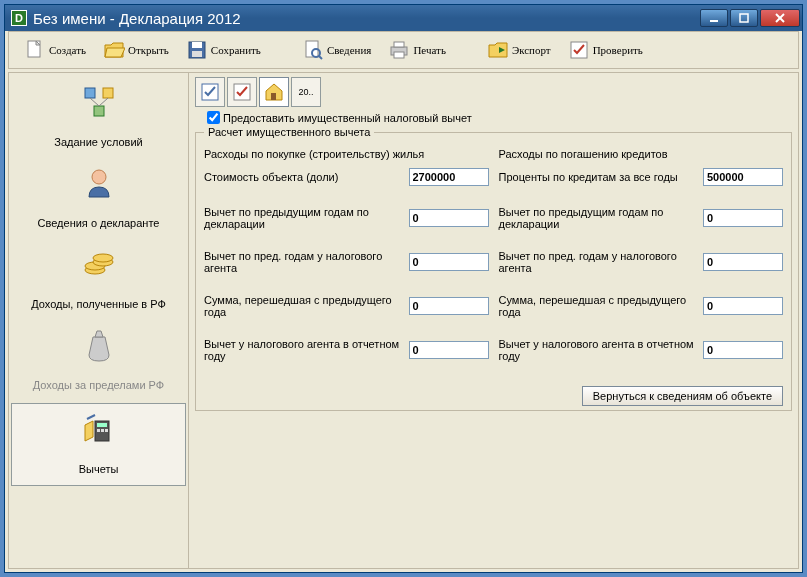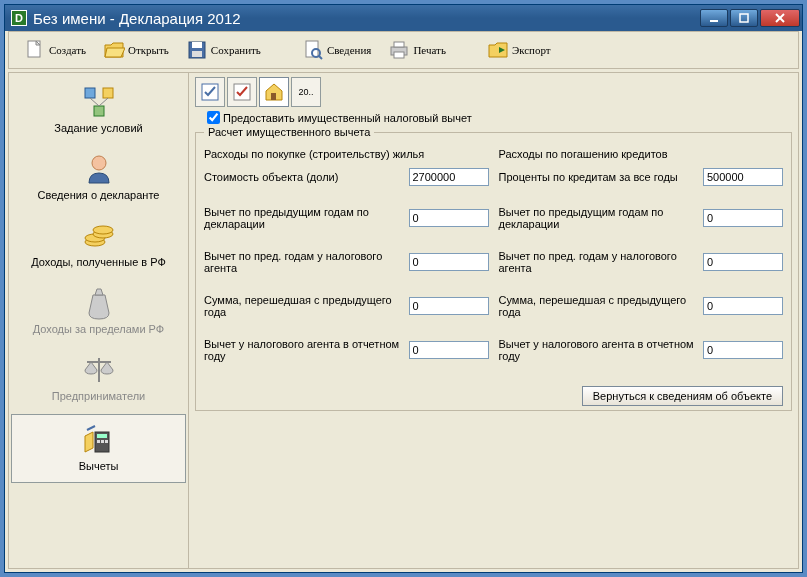--- a/index.html
+++ b/index.html
@@ -73,21 +73,21 @@
   .sidebar {
     width:180px;
     background:#ece9d8;
     border-right:1px solid #bfb8a5;
     display:flex;flex-direction:column;
     padding-top:4px;
   }
   .side-item {
     display:flex;flex-direction:column;align-items:center;
     padding:6px 4px 10px 4px;
-    gap:1px;
+    gap:15px;
     text-align:center;
   }
   .side-item.disabled { color:#888; }
   .side-item.active {
     border:1px solid #919b9c;
     background:#f4f2ea;
     margin:2px;
   }
   .side-ico { width:38px;height:38px;display:flex;align-items:center;justify-content:center; }
   .content {
@@ -111,21 +111,21 @@
     margin:0 0 6px 0; padding:6px 8px 4px 8px;
   }
   fieldset.section > legend { padding:0 4px; font-size:11px; }
   .cols { display:flex; gap:10px; }
   .col { flex:1; }
   .col-title { margin:4px 0 8px 0; }
   .field-row { display:flex;align-items:center;gap:6px;margin-bottom:20px; }
   .field-row .lbl { flex:1; }
   .field-row input {
     width:80px; height:18px; border:1px solid #7f9db9; padding:1px 3px;
-    font-family:inherit;font-size:11px;background:#fff;text-align:left;
+    font-family:inherit;font-size:11px;background:#fff;text-align:left;font-weight:bold;
   }
   .bottom-btn {
     float:right; margin-top:4px;
     border:1px solid #7a8a99;
     background:linear-gradient(to bottom,#fff,#e8e4d8);
     padding:3px 10px;font-family:inherit;font-size:11px;
   }
   svg { display:block; }
 </style>
 </head>
@@ -210,20 +210,29 @@
     <div class="tool-gap"></div>
     <div class="tool-item">
       <span class="ico">
         <svg width="22" height="22">
             <polygon points="2,6 8,6 10,4 20,4 20,18 2,18" fill="#f4d060" stroke="#b8860b"></polygon>
             <path d="M12 8 L18 11 L12 14 Z" fill="#2a7a2a"></path>
           </svg>
       </span>
       <span>Экспорт</span>
     </div>
+    <div class="tool-item">
+      <span class="ico">
+        <svg width="22" height="22">
+            <rect x="3" y="3" width="16" height="16" fill="#fff" stroke="#888"></rect>
+            <path d="M6 11 L9 14 L16 6" fill="none" stroke="#c0392b" stroke-width="2"></path>
+          </svg>
+      </span>
+      <span>Проверить</span>
+    </div>
   </div>
 
   <div class="body-area">
 
     <div class="sidebar">
       <div class="side-item">
         <span class="side-ico">
           <svg width="36" height="36">
               <rect x="4" y="4" width="10" height="10" fill="#6fa8dc" stroke="#2a5a8f"></rect>
               <rect x="22" y="4" width="10" height="10" fill="#f4d060" stroke="#b8860b"></rect>
@@ -255,31 +264,20 @@
         <span>Доходы, полученные в РФ</span>
       </div>
       <div class="side-item disabled">
         <span class="side-ico">
           <svg width="36" height="36">
               <path d="M12 10 L24 10 L28 28 Q28 34 18 34 Q8 34 8 28 Z" fill="#ccc" stroke="#888"></path>
               <path d="M14 10 L22 10 L20 4 L16 4 Z" fill="#ccc" stroke="#888"></path>
             </svg>
         </span>
         <span>Доходы за пределами РФ</span>
-      </div>
-      <div class="side-item disabled">
-        <span class="side-ico">
-          <svg width="36" height="36">
-              <line x1="18" y1="6" x2="18" y2="30" stroke="#888" stroke-width="2"></line>
-              <line x1="6" y1="10" x2="30" y2="10" stroke="#888" stroke-width="2"></line>
-              <path d="M4 18 Q4 22 10 22 Q16 22 16 18 L10 10 Z" fill="#ccc" stroke="#888"></path>
-              <path d="M20 18 Q20 22 26 22 Q32 22 32 18 L26 10 Z" fill="#ccc" stroke="#888"></path>
-            </svg>
-        </span>
-        <span>Предприниматели</span>
       </div>
       <div class="side-item active">
         <span class="side-ico">
           <svg width="36" height="36">
               <rect x="14" y="10" width="14" height="20" fill="#555" stroke="#333"></rect>
               <rect x="16" y="12" width="10" height="4" fill="#9fc"></rect>
               <rect x="16" y="18" width="3" height="3" fill="#ddd"></rect>
               <rect x="20" y="18" width="3" height="3" fill="#ddd"></rect>
               <rect x="24" y="18" width="3" height="3" fill="#ddd"></rect>
               <path d="M4 14 L12 10 L12 26 L4 30 Z" fill="#f4d060" stroke="#b8860b"></path>

